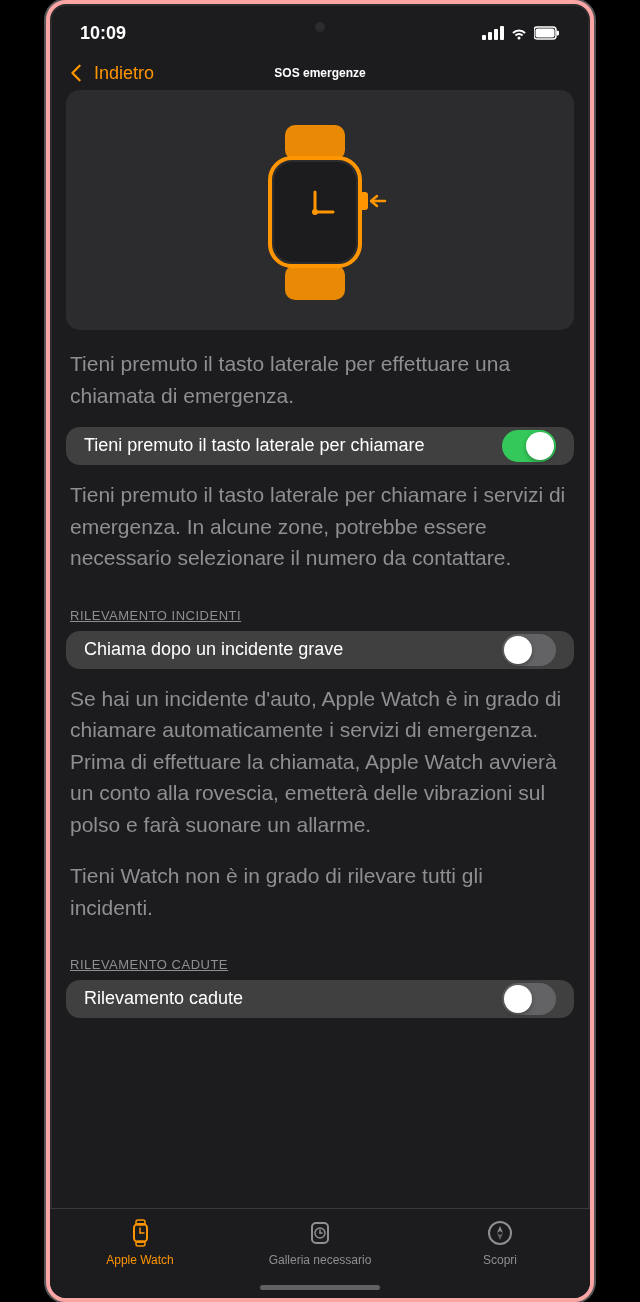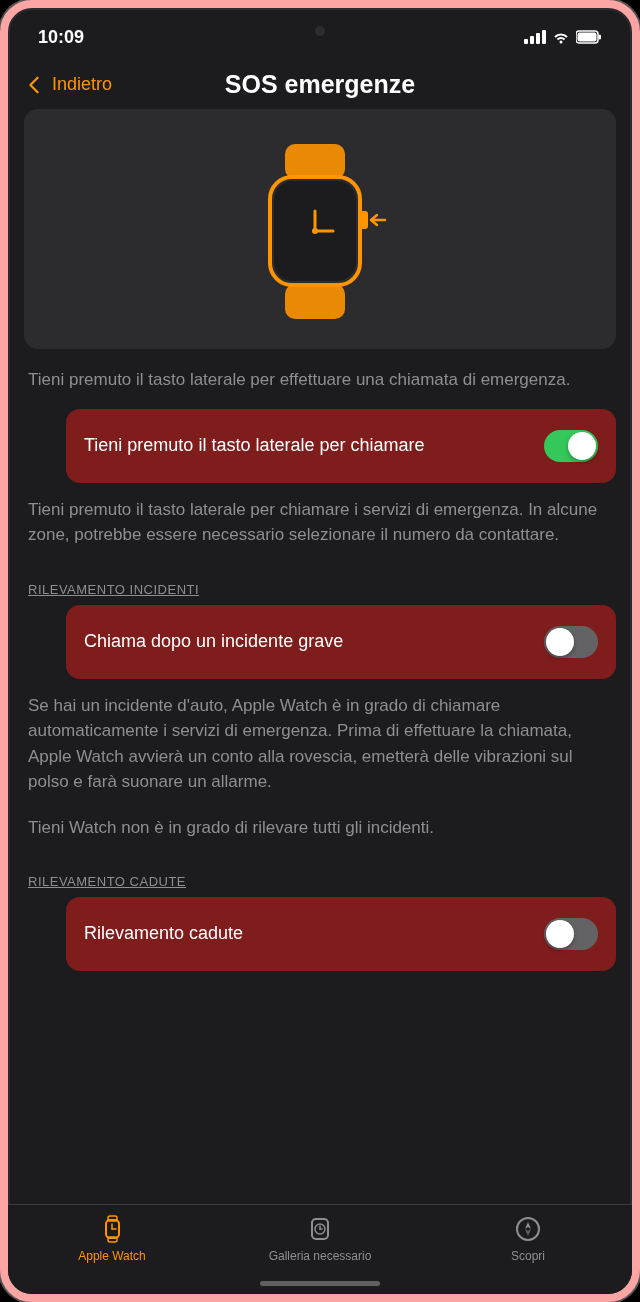--- a/index.html
+++ b/index.html
@@ -7,25 +7,25 @@
     body {
       background: #000;
       display: flex;
       justify-content: center;
       align-items: center;
       min-height: 100vh;
       font-family: -apple-system, BlinkMacSystemFont, 'SF Pro Text', 'Helvetica Neue', sans-serif;
     }
 
     .phone-frame {
-      width: 640px;
+      width: 548px;
       height: 1302px;
       background: #1c1c1e;
-      border-radius: 32px;
-      border: 8px solid #fca5a5;
+      border-radius: 20px;
+      border: 4px solid #fca5a5;
       position: relative;
       overflow: hidden;
       box-shadow: 0 0 0 2px #555, inset 0 0 0 2px #2c2c2e;
     }
 
     
     .status-bar {
       display: flex;
       justify-content: space-between;
       align-items: center;
@@ -72,21 +72,21 @@
       display: flex;
       align-items: center;
       gap: 12px;
       color: #FF9500;
       font-size: 18px;
       cursor: pointer;
     }
 
     .nav-title {
       color: #fff;
-      font-size: 25px;
+      font-size: 12px;
       font-weight: 600;
       text-align: center;
     }
 
     
     .content {
       overflow-y: auto;
       height: calc(1302px - 52px - 50px - 90px);
       padding: 0 16px;
       scrollbar-width: none;
@@ -108,35 +108,34 @@
 
     .watch-svg-container {
       position: relative;
       display: flex;
       align-items: center;
     }
 
     
     .description-text {
       color: #8e8e93;
-      font-size: 17px;
+      font-size: 21px;
       line-height: 1.5;
       padding: 4px 4px 16px 4px;
     }
 
     
     .toggle-card {
-      background: #7f1d1d;
+      background: #404040;
       border-radius: 14px;
-      padding: 21px 18px;
+      padding: 3px 18px;
       display: flex;
       align-items: center;
       justify-content: space-between;
       margin-bottom: 10px;
-      margin-left: 42px;
     }
 
     .toggle-label {
       color: #fff;
       font-size: 18px;
       font-weight: 500;
       flex: 1;
       padding-right: 16px;
       line-height: 1.3;
     }

